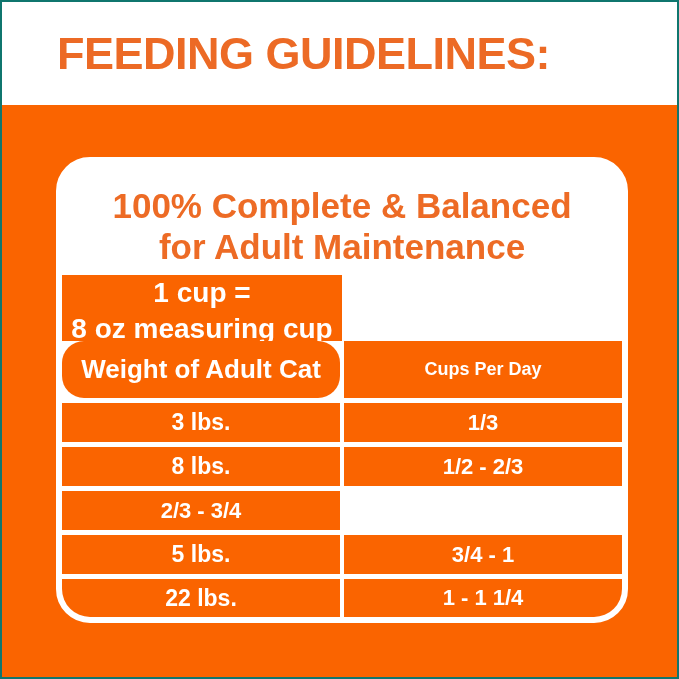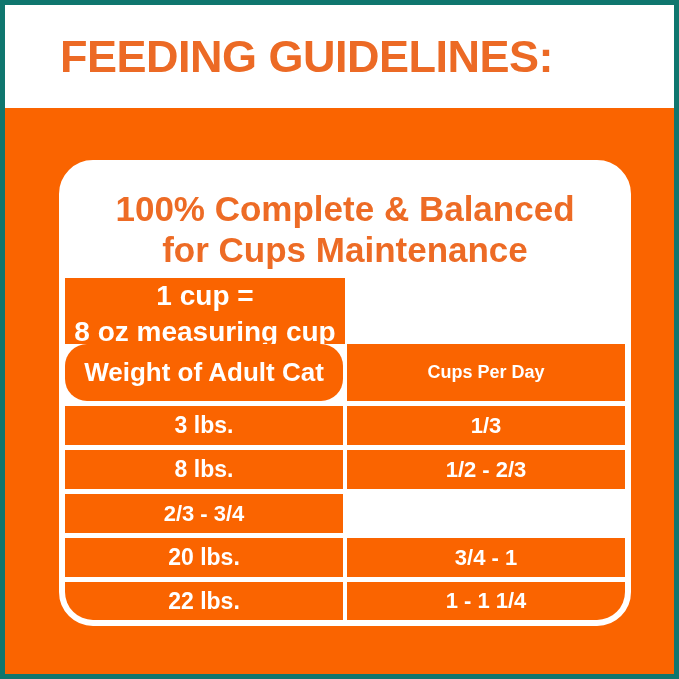--- a/index.html
+++ b/index.html
@@ -1,21 +1,21 @@
 <!DOCTYPE html>
 <html><head>
 <meta charset="utf-8">
 <style>
   html, body { margin: 0; padding: 0; background: #ffffff; }
   .page {
     position: relative;
     width: 679px;
     height: 679px;
     box-sizing: border-box;
-    border: 5px solid #0f766e;
+    border: 2px solid #0f766e;
     overflow: hidden;
     font-family: "Liberation Sans", sans-serif;
     font-weight: bold;
     background: #ffffff;
   }
   .top-band {
     position: absolute;
     left: 0; top: 0;
     width: 100%;
     height: 103px;
@@ -102,21 +102,21 @@
   <div class="top-band">
     <h1 class="page-title">FEEDING GUIDELINES:</h1>
   </div>
 
   <div class="orange-area">
 
     <div class="card">
 
       <div class="card-heading">
         <div>100% Complete &amp; Balanced</div>
-        <div>for Cups Maintenance</div>
+        <div>for Adult Maintenance</div>
       </div>
 
       <div class="tbl">
 
         <div class="row info-row">
           <div class="cell cell-left">
             <div>1 cup =</div>
             <div>8 oz measuring cup</div>
           </div>
         </div>
@@ -134,21 +134,21 @@
         <div class="row split data-row">
           <div class="cell cell-left">8 lbs.</div>
           <div class="cell cell-right">1/2 - 2/3</div>
         </div>
 
         <div class="row split data-row">
           <div class="cell cell-right">2/3 - 3/4</div>
         </div>
 
         <div class="row split data-row">
-          <div class="cell cell-left">20 lbs.</div>
+          <div class="cell cell-left">5 lbs.</div>
           <div class="cell cell-right">3/4 - 1</div>
         </div>
 
         <div class="row split data-row">
           <div class="cell cell-left">22 lbs.</div>
           <div class="cell cell-right">1 - 1 1/4</div>
         </div>
 
       </div>
     </div>

